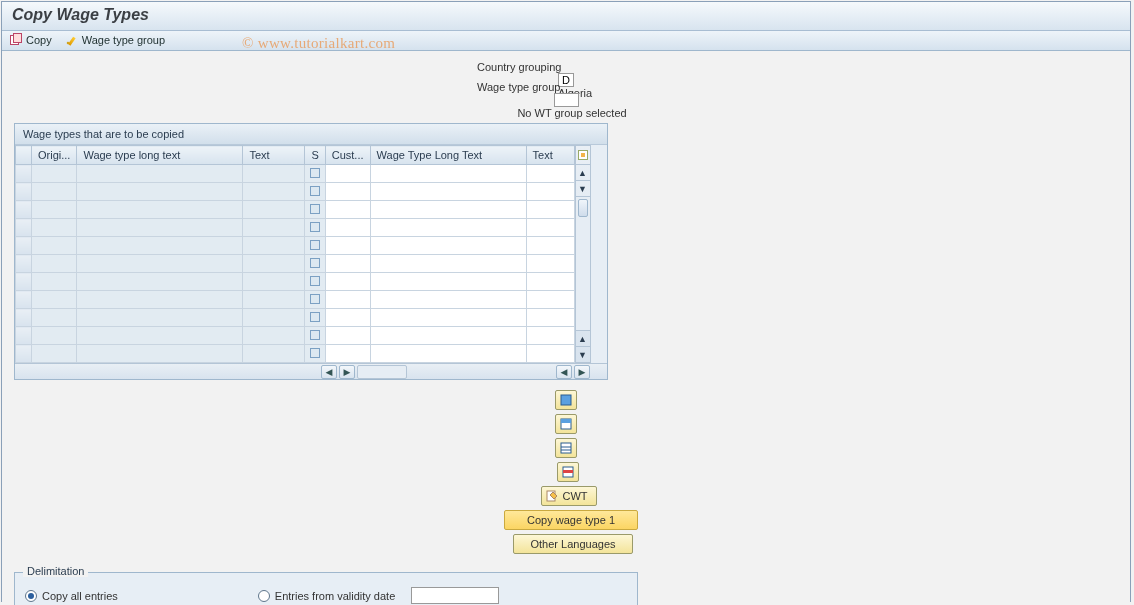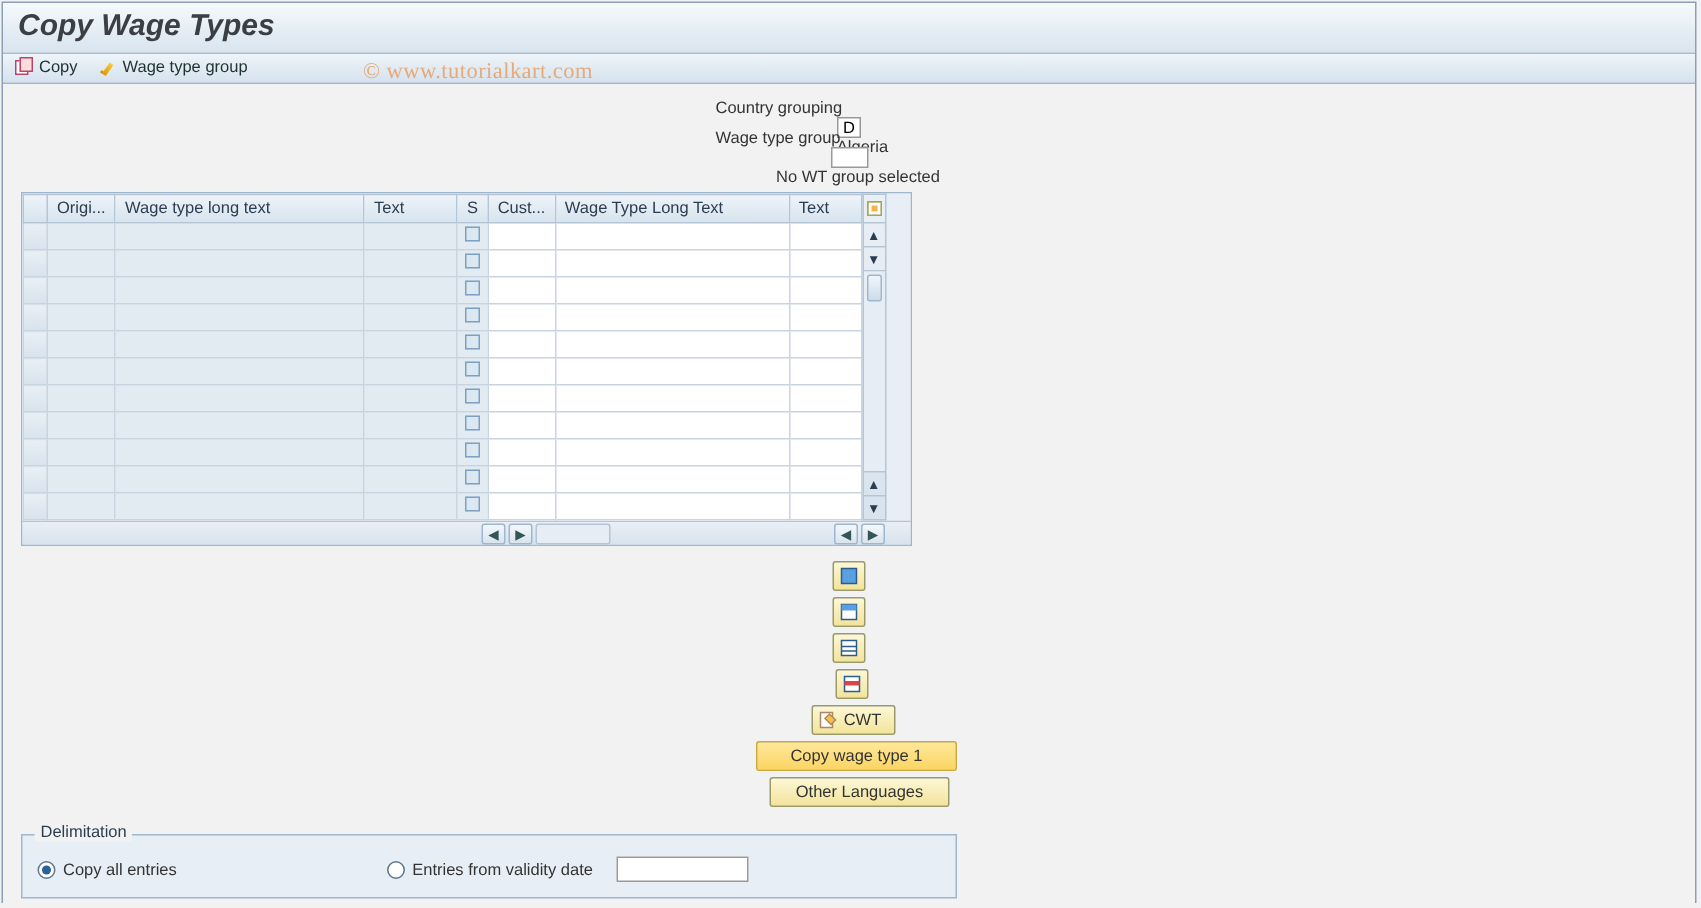--- a/index.html
+++ b/index.html
@@ -21,21 +21,21 @@
     background: #f2f2f2;
     position: relative;
   }
   
   .title-bar {
     background: linear-gradient(#f5f9fc, #d8e4ef);
     border-bottom: 1px solid #a8bdd2;
     padding: 4px 10px 6px 10px;
     font-style: italic;
     font-weight: bold;
-    font-size: 20px;
+    font-size: 16px;
     color: #3b3f44;
   }
   
   .toolbar {
     background: linear-gradient(#eef4f9, #d5e2ee);
     border-bottom: 1px solid #9fb7cd;
     padding: 3px 8px 4px 8px;
     display: flex;
     align-items: center;
     gap: 14px;
@@ -193,20 +193,21 @@
     </div>
 
     <div class="form-row">
       <span class="form-label">Wage type group</span>
       <input class="form-input narrow18" value="" style="">
       <span class="form-static" style="margin-left:12px">No WT group selected</span>
     </div>
 
 
     <div class="panel">
+      <div class="panel-title">Wage types that are to be copied</div>
       <div class="table-wrap">
         <table class="grid">
           <thead>
             <tr>
               <th style="width:16px"></th>
               <th style="width:42px">Origi...</th>
               <th style="width:166px">Wage type long text</th>
               <th style="width:62px">Text</th>
               <th style="width:14px">S</th>
               <th style="width:42px">Cust...</th>

